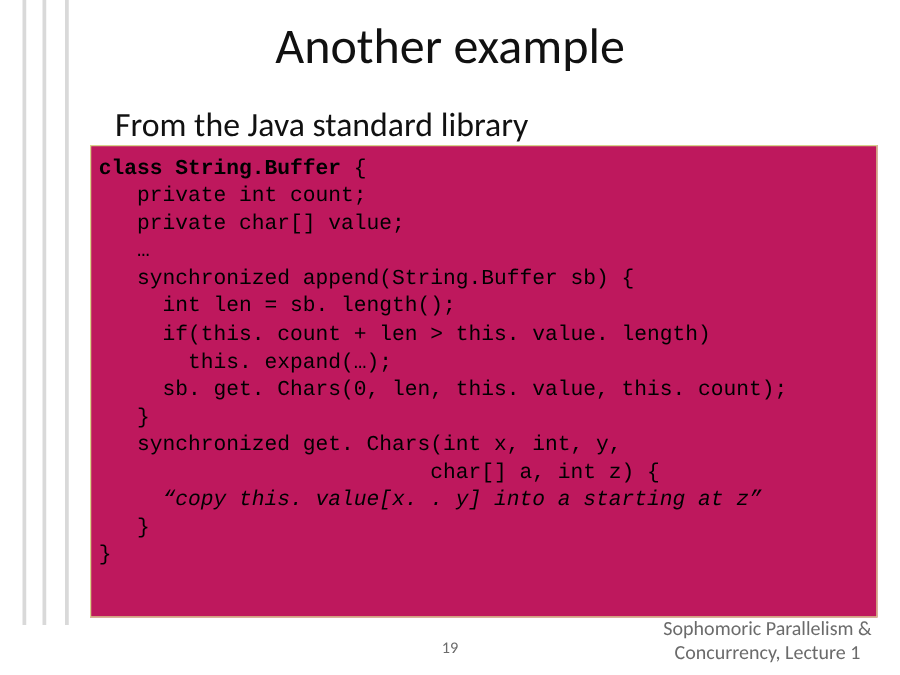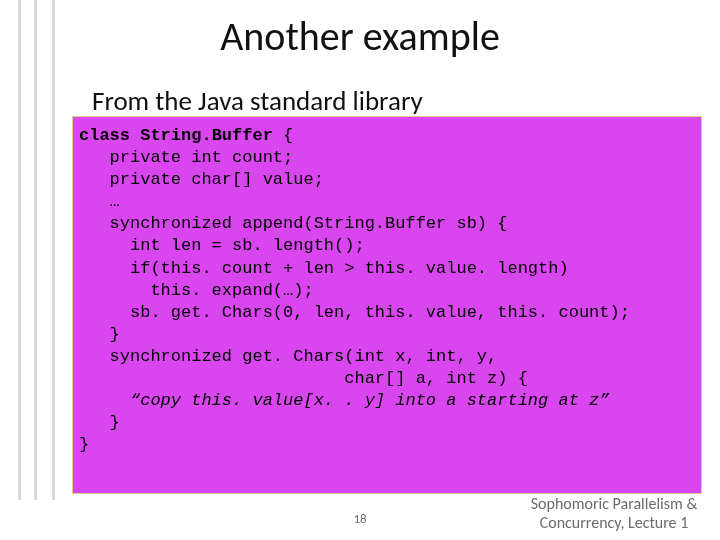--- a/index.html
+++ b/index.html
@@ -53,21 +53,21 @@
     font-size: 27px;
     color: #111;
     margin-left: 30px;
   }
   .codebox {
     position: absolute;
     left: 72px;
     top: 116px;
     width: 630px;
     height: 378px;
-    background: #d946ef;
+    background: #be185d;
     border: 1px solid #d7d28b;
     box-sizing: border-box;
     padding: 8px 21px 6px 6px;
     font-family: "Courier New", Courier, monospace;
     font-size: 17px;
     line-height: 1.3;
     color: #000;
     white-space: pre;
     overflow: hidden;
   }
@@ -118,20 +118,20 @@
 <span>     if(this. count + len &gt; this. value. length)</span>
 <span>       this. expand(…);</span>
 <span>     sb. get. Chars(0, len, this. value, this. count);</span>
 <span>   }</span>
 <span>   synchronized get. Chars(int x, int, y,</span>
 <span>                          char[] a, int z) {</span>
 <span class="italic">     “copy this. value[x. . y] into a starting at z”</span>
 <span>   }</span>
 <span>}</span></div>
 
-  <div class="pagenum">18</div>
+  <div class="pagenum">19</div>
 
   <div class="footer">
     <span>Sophomoric Parallelism &amp;</span><br>
     <span>Concurrency, Lecture 1</span>
   </div>
 
 </div>
 
 </body></html>

